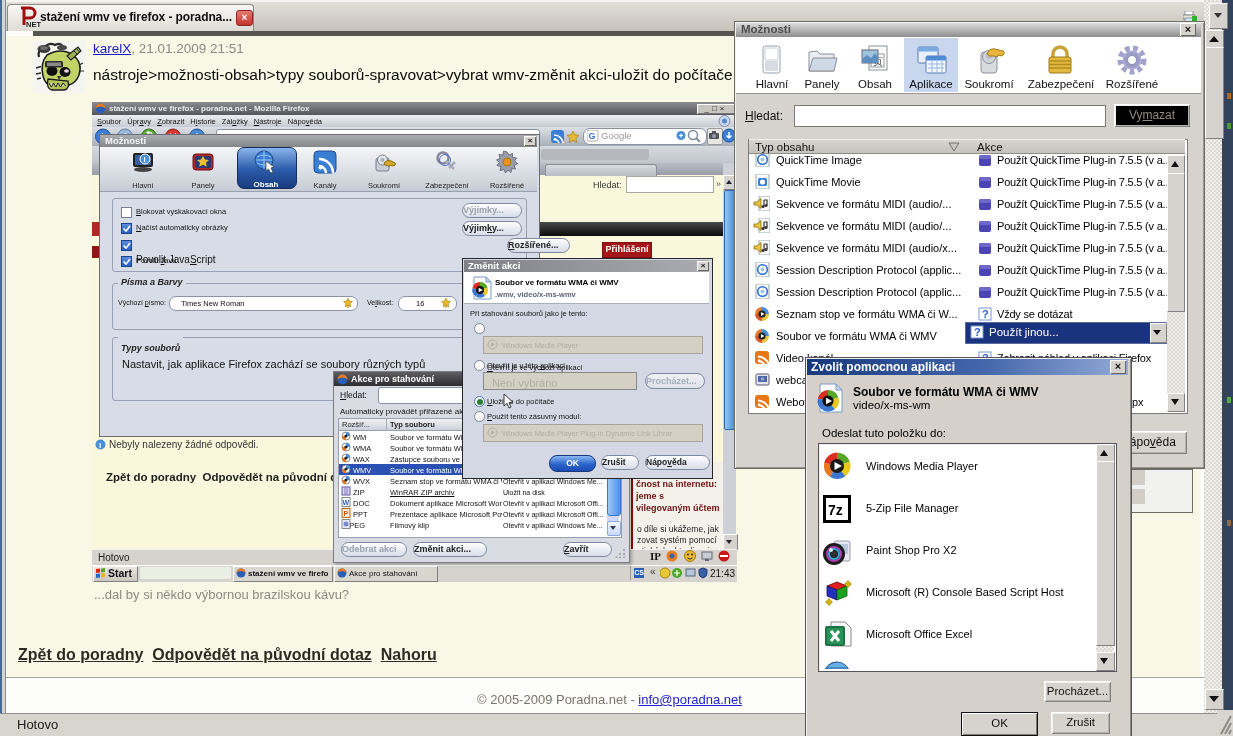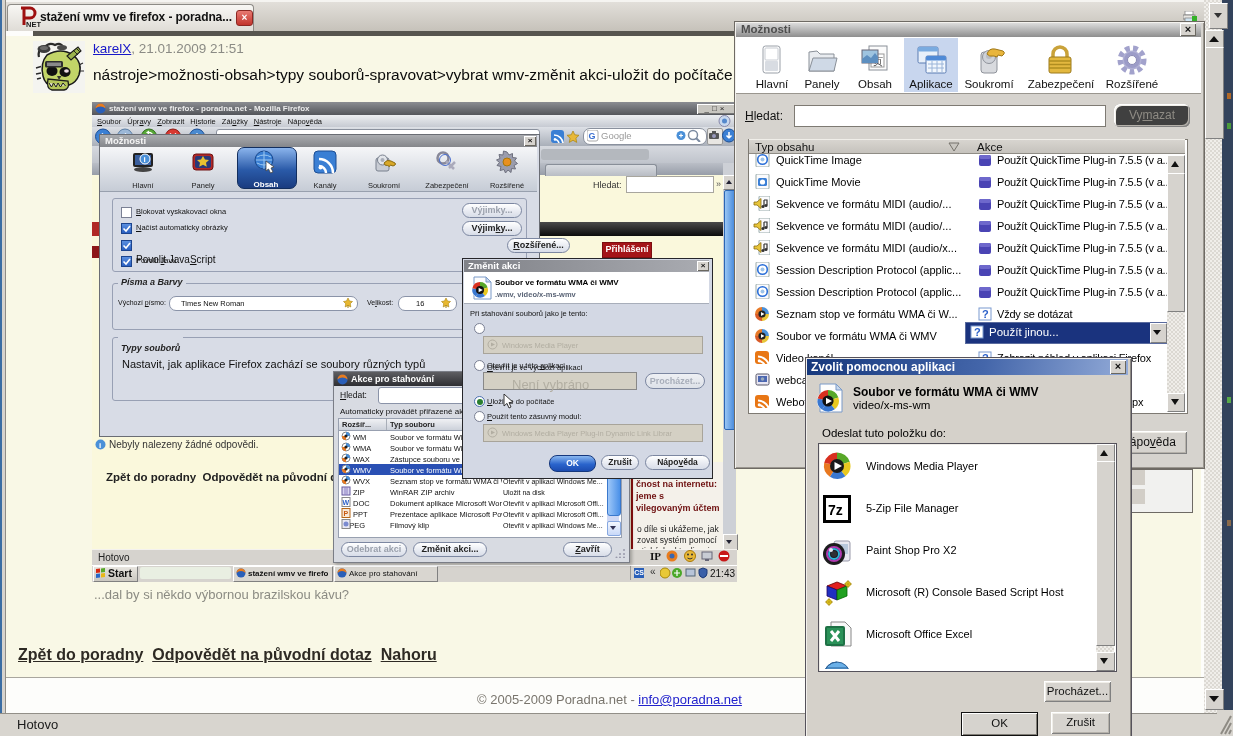--- a/index.html
+++ b/index.html
@@ -1,19 +1,19 @@
 <!DOCTYPE html>
 <html><head><meta charset="utf-8">
 <style>
 html,body{margin:0;padding:0;width:1233px;height:736px;overflow:hidden;background:#c9c5be;font-family:"Liberation Sans",sans-serif;}
 .a{position:absolute;}
 .raised{border-top:1px solid #fff;border-left:1px solid #fff;border-right:1px solid #808080;border-bottom:1px solid #808080;}
 .raised2{box-shadow:inset 1px 1px 0 #fff,inset -1px -1px 0 #808080,inset 2px 2px 0 #f1efe9,inset -2px -2px 0 #b5b1aa;}
 .xbtn{background:#d6d3ce;box-shadow:inset 1px 1px 0 #fff,inset -1px -1px 0 #6a675f;color:#111;text-align:center;font-weight:bold;}
-.pill{border:1px solid #7c87a1;border-radius:8px;background:linear-gradient(#ffffff,#e8ebf2 55%,#d8dde8);text-align:center;}
+.pill{border:1px solid #7c87a1;border-radius:8px;background:linear-gradient(#ffffff,#e8ebf2 55%,#d8dde8);}
 .gray{background:#d6d3ce;}
 .row{position:absolute;left:0;width:436px;height:22px;font-size:11px;}
 .row .ci{position:absolute;top:3px;}
 .row .ct{position:absolute;left:27px;top:5px;white-space:nowrap;max-width:200px;overflow:hidden;}
 .row .ca{position:absolute;left:229px;top:4px;}
 .row .cb{position:absolute;left:248px;top:5px;white-space:nowrap;letter-spacing:-0.2px;}
 </style></head>
 <body>
 
 <div class="a" style="left:0;top:0;width:1233px;height:31px;background:linear-gradient(#e4e1dc,#c6c2ba);"></div>
@@ -332,37 +332,37 @@
     <path d="M5.5 0.5 a5 5 0 0 1 5 5 a7 7 0 0 0 -10 0 a5 5 0 0 1 5 -5" fill="#e87c1e"></path>
   </svg>
 <div class="a" style="left:351px;top:374px;font-size:9px;font-weight:bold;color:#fff;">Akce pro stahování</div>
 <div class="a" style="left:340px;top:390px;font-size:8.5px;color:#111;"><u>H</u>ledat:</div>
 <div class="a" style="left:378px;top:387px;width:236px;height:15px;background:#fff;border:1px solid #8a93a8;border-radius:3px;"></div>
 <div class="a" style="left:340px;top:407px;font-size:8px;color:#111;">Automaticky provádět přiřazené akce s k</div>
 
 <div class="a" style="left:338px;top:418px;width:282px;height:118px;background:#fff;border:1px solid #98a0b0;"></div>
 <div class="a" style="left:339px;top:419px;width:280px;height:11px;background:linear-gradient(#f0f1f4,#ccd1da);border-bottom:1px solid #98a0b0;"></div>
 <div class="a" style="left:386px;top:419px;width:1px;height:11px;background:#a8aeb8;"></div>
-<div class="a" style="left:342px;top:420px;font-size:7.5px;font-weight:bold;color:#222;">Rozšíř...</div>
+<div class="a" style="left:342px;top:420px;font-size:7.5px;font-weight:normal;color:#222;">Rozšíř...</div>
 <div class="a" style="left:390px;top:420px;font-size:7.5px;font-weight:bold;color:#222;">Typ souboru</div>
 <div class="a" style="left:339px;top:464px;width:268px;height:11px;background:#2a50b4;"></div>
 <div class="a" style="left:339px;top:431px;font-size:7.5px;color:#111;line-height:11px;width:268px;height:102px;overflow:hidden;">
 <div style="position:absolute;left:14px;top:1px;">WM</div>
     <div style="position:absolute;left:51px;top:1px;width:112px;overflow:hidden;white-space:nowrap;">Soubor ve formátu WMA či W</div>
 <div style="position:absolute;left:14px;top:12px;">WMA</div>
     <div style="position:absolute;left:51px;top:12px;width:112px;overflow:hidden;white-space:nowrap;">Soubor ve formátu WMA</div>
 <div style="position:absolute;left:14px;top:23px;">WAX</div>
     <div style="position:absolute;left:51px;top:23px;width:112px;overflow:hidden;white-space:nowrap;">Zástupce souboru ve formátu</div>
 <div style="position:absolute;left:14px;top:34px;color:#fff;">WMV</div>
     <div style="position:absolute;left:51px;top:34px;width:112px;overflow:hidden;white-space:nowrap;color:#fff;">Soubor ve formátu WMA či W</div>
 <div style="position:absolute;left:14px;top:45px;">WVX</div>
     <div style="position:absolute;left:51px;top:45px;width:112px;overflow:hidden;white-space:nowrap;">Seznam stop ve formátu WMA či WMV</div>
     <div style="position:absolute;left:164px;top:45px;white-space:nowrap;font-size:7px;">Otevřít v aplikaci Windows Me...</div>
 <div style="position:absolute;left:14px;top:56px;">ZIP</div>
-    <div style="position:absolute;left:51px;top:56px;width:112px;overflow:hidden;white-space:nowrap;">WinRAR ZIP archiv</div>
+    <div style="position:absolute;left:51px;top:56px;width:112px;overflow:hidden;white-space:nowrap;text-decoration:underline;">WinRAR ZIP archiv</div>
     <div style="position:absolute;left:164px;top:56px;white-space:nowrap;font-size:7px;">Uložit na disk</div>
 <div style="position:absolute;left:14px;top:67px;">DOC</div>
     <div style="position:absolute;left:51px;top:67px;width:112px;overflow:hidden;white-space:nowrap;">Dokument aplikace Microsoft Word</div>
     <div style="position:absolute;left:164px;top:67px;white-space:nowrap;font-size:7px;">Otevřít v aplikaci Microsoft Offi...</div>
 <div style="position:absolute;left:14px;top:78px;">PPT</div>
     <div style="position:absolute;left:51px;top:78px;width:112px;overflow:hidden;white-space:nowrap;">Prezentace aplikace Microsoft PowerPoint</div>
     <div style="position:absolute;left:164px;top:78px;white-space:nowrap;font-size:7px;">Otevřít v aplikaci Microsoft Offi...</div>
 <div style="position:absolute;left:4px;top:89px;">MPEG</div>
     <div style="position:absolute;left:51px;top:89px;width:112px;overflow:hidden;white-space:nowrap;">Filmový klip</div>
     <div style="position:absolute;left:164px;top:89px;white-space:nowrap;font-size:7px;">Otevřít v aplikaci Windows Me...</div>
@@ -460,21 +460,21 @@
 <div class="a" style="left:487px;top:324px;font-size:7.5px;color:#111;margin-top:39px;"><u>O</u>tevřít je ve výchozí aplikaci</div>
 <div class="a" style="left:483px;top:336px;width:218px;height:16px;background:#d4d0c4;border:1px solid #a8a49a;"></div>
 <div class="a" style="left:502px;top:341px;font-size:7.5px;color:#b2aea2;">Windows Media Player</div>
 <svg class="a" style="left:487px;top:339px;" width="11" height="11">
     <circle cx="5.5" cy="5.5" r="4.5" fill="none" stroke="#b2aea2"></circle>
     <path d="M4 3.5 l4 2 l-4 2 Z" fill="#b2aea2"></path>
   </svg>
 <div class="a" style="left:474px;top:360px;width:9px;height:9px;border-radius:50%;background:#fff;border:1px solid #7a8094;"></div>
 <div class="a" style="left:487px;top:361px;font-size:7.5px;color:#111;">Otevřít je v této <u>a</u>plikaci</div>
 <div class="a" style="left:483px;top:372px;width:152px;height:16px;background:#d4d0c4;border:1px solid #888;"></div>
-<div class="a" style="left:492px;top:377px;font-size:13px;color:#b2aea2;margin-left:20px;">Není vybráno</div>
+<div class="a" style="left:492px;top:377px;font-size:11px;color:#b2aea2;">Není vybráno</div>
 <div class="a pill" style="left:645px;top:373px;width:58px;height:14px;font-size:9px;font-weight:bold;color:#a8aeba;line-height:14px;background:linear-gradient(#eef0f4,#dde1e8);">Procházet...</div>
 <div class="a" style="left:474px;top:396px;width:9px;height:9px;border-radius:50%;background:#fff;border:1px solid #4a6fb0;"></div>
 <div class="a" style="left:476.5px;top:398.5px;width:6px;height:6px;border-radius:50%;background:#2a7f30;"></div>
 <div class="a" style="left:487px;top:397px;font-size:7.5px;color:#111;"><u>U</u>ložit je do počítače</div>
 <svg class="a" style="left:503px;top:394px;" width="12" height="17">
     <path d="M1 0 l0 12 l3 -2.6 l2 4.6 l2 -1 l-2 -4.4 l4 -0.4 Z" fill="#fff" stroke="#222" stroke-width="0.9"></path>
   </svg>
 <div class="a" style="left:474px;top:411px;width:9px;height:9px;border-radius:50%;background:#fff;border:1px solid #7a8094;"></div>
 <div class="a" style="left:487px;top:412px;font-size:7.5px;color:#111;"><u>P</u>oužít tento zásuvný modul:</div>
 <div class="a" style="left:483px;top:424px;width:218px;height:16px;background:#d4d0c4;border:1px solid #a8a49a;"></div>
@@ -570,21 +570,21 @@
 <div class="a" style="left:732px;top:78px;width:80px;text-align:center;font-size:11.5px;color:#111;">Hlavní</div>
 <div class="a" style="left:782px;top:78px;width:80px;text-align:center;font-size:11.5px;color:#111;">Panely</div>
 <div class="a" style="left:835px;top:78px;width:80px;text-align:center;font-size:11.5px;color:#111;">Obsah</div>
 <div class="a" style="left:891px;top:78px;width:80px;text-align:center;font-size:11.5px;color:#111;">Aplikace</div>
 <div class="a" style="left:949px;top:78px;width:80px;text-align:center;font-size:11.5px;color:#111;">Soukromí</div>
 <div class="a" style="left:1016px;top:78px;width:90px;text-align:center;font-size:11.5px;color:#111;">Zabezpečení</div>
 <div class="a" style="left:1092px;top:78px;width:80px;text-align:center;font-size:11.5px;color:#111;">Rozšířené</div>
 
 <div class="a" style="left:745px;top:109px;font-size:12px;color:#111;"><u>H</u>ledat:</div>
 <div class="a" style="left:794px;top:105px;width:310px;height:20px;background:#fff;border:1px solid #7e7a73;"></div>
-<div class="a raised2" style="left:1114px;top:104px;width:76px;height:23px;background:#404040;text-align:center;font-size:12px;color:#8e8b84;line-height:22px;border-radius:6px;">Vy<u>m</u>azat</div>
+<div class="a raised2" style="left:1114px;top:104px;width:76px;height:23px;background:#000000;text-align:center;font-size:12px;color:#8e8b84;line-height:22px;">Vy<u>m</u>azat</div>
 
 <div class="a" style="left:748px;top:139px;width:438px;height:273px;background:#fff;border:1px solid #7e7a73;"></div>
 
 <div class="a" style="left:749px;top:140px;width:436px;height:271px;overflow:hidden;color:#000;" id="listrows">
 <div class="row" style="top:9px;">
       <span class="ci" style="left:6px;"><svg width="15" height="15">
           <rect x="1" y="0" width="13" height="15" rx="1" fill="#fbfbfd" stroke="#9aa"></rect>
           <circle cx="7.5" cy="7.5" r="4.8" fill="#fff" stroke="#2a6fd8" stroke-width="1.6"></circle>
           <circle cx="7.5" cy="7.5" r="2" fill="#9ec4ea"></circle>
         </svg></span>

